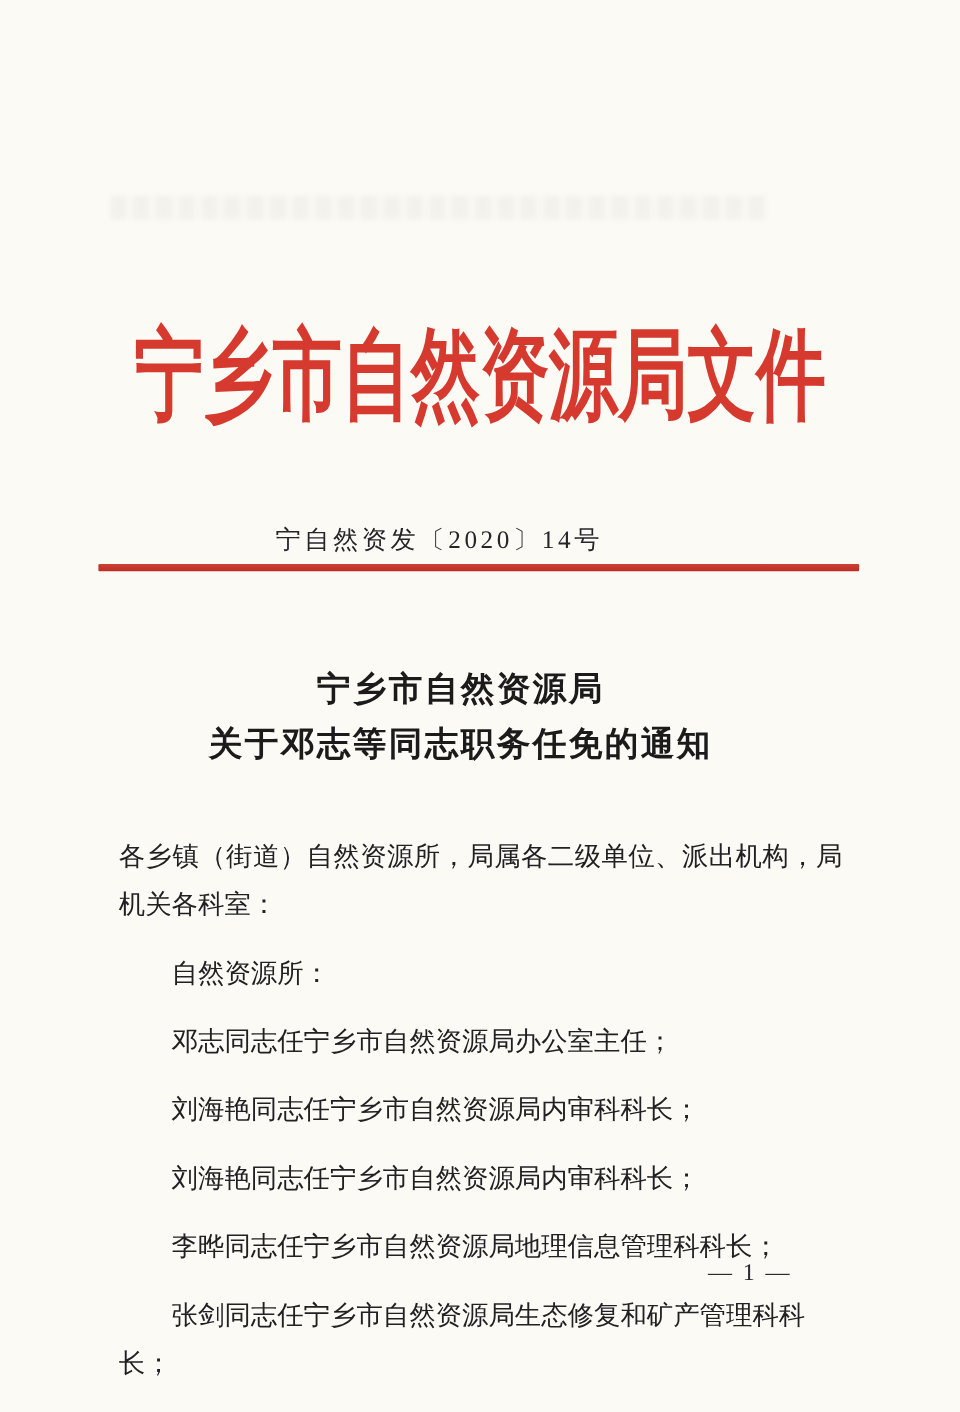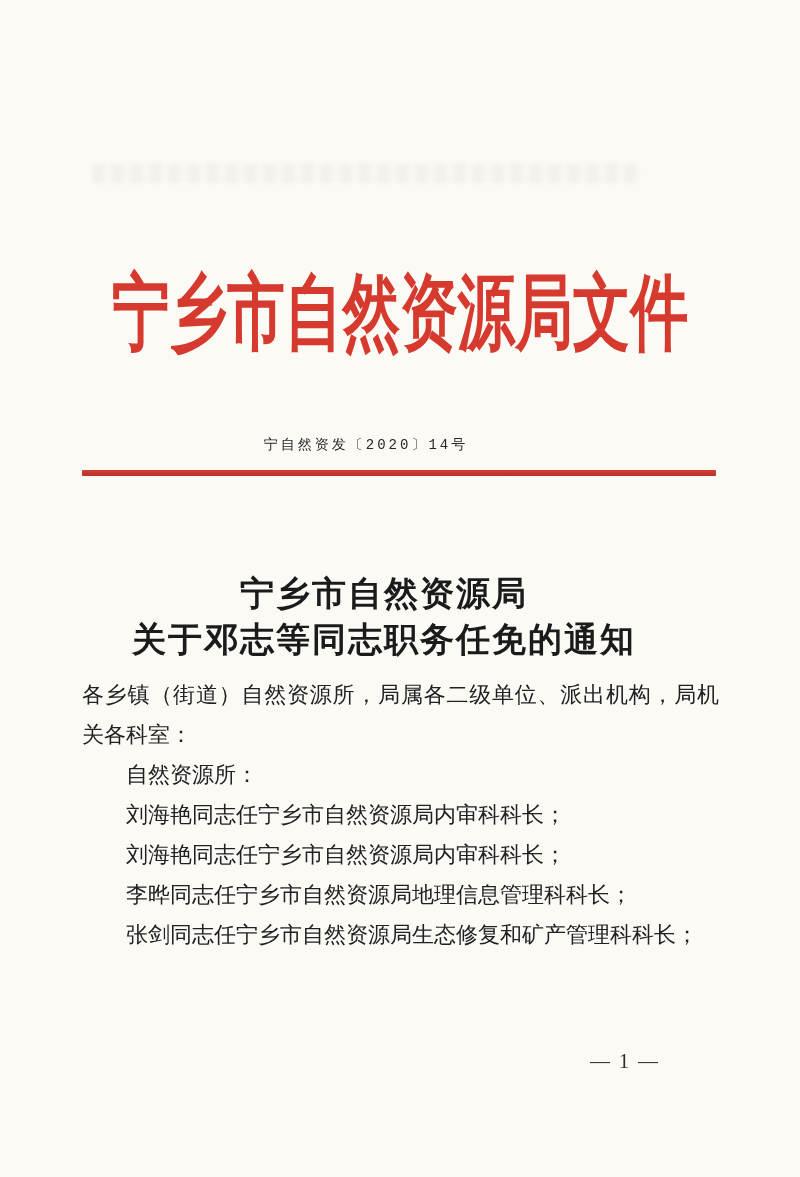--- a/index.html
+++ b/index.html
@@ -52,63 +52,60 @@
     transform-origin: 50% 0;
     white-space: nowrap;
   }
 
   .doc-number {
     position: absolute;
     top: 436px;
     left: 0;
     width: 732px;
     text-align: center;
-    font-size: 14px;
+    font-size: 21px;
     letter-spacing: 3px;
     color: #26262a;
-    font-family: Liberation Mono, monospace;
   }
 
   .red-divider {
     position: absolute;
     top: 470px;
     left: 82px;
     width: 634px;
     height: 6px;
     background: linear-gradient(#d04033, #b92f26);
     border-radius: 1px;
   }
 
   .notice-title {
     position: absolute;
     top: 552px;
     left: 0;
     width: 768px;
     text-align: center;
-    font-size: 34px;
+    font-size: 28px;
     line-height: 46px;
     font-weight: bold;
     letter-spacing: 2px;
     color: #1b1b1b;
-    margin-top: 19px;
   }
 
   .notice-body {
     position: absolute;
     top: 677px;
     left: 82px;
     width: 637px;
     font-size: 22px;
     line-height: 40px;
     color: #212124;
   }
   .notice-body p {
-    margin: 0;
+    margin: 17px;
     padding: 0;
-    font-family: Liberation Mono, monospace;
   }
   .salutation {
     text-align: justify;
   }
   .para {
     text-indent: 2em;
   }
 
   .page-number {
     position: absolute;
@@ -133,20 +130,21 @@
   <div class="red-divider"></div>
 
   <div class="notice-title">
     <div>宁乡市自然资源局</div>
     <div>关于邓志等同志职务任免的通知</div>
   </div>
 
   <div class="notice-body">
     <p class="salutation">各乡镇（街道）自然资源所，局属各二级单位、派出机构，局机关各科室：</p>
     <p class="para">自然资源所：</p>
+    <p class="para">邓志同志任宁乡市自然资源局办公室主任；</p>
     <p class="para">刘海艳同志任宁乡市自然资源局内审科科长；</p>
     <p class="para">刘海艳同志任宁乡市自然资源局内审科科长；</p>
     <p class="para">李晔同志任宁乡市自然资源局地理信息管理科科长；</p>
     <p class="para">张剑同志任宁乡市自然资源局生态修复和矿产管理科科长；</p>
   </div>
 
   <div class="page-number">— 1 —</div>
 
 </div>
 

